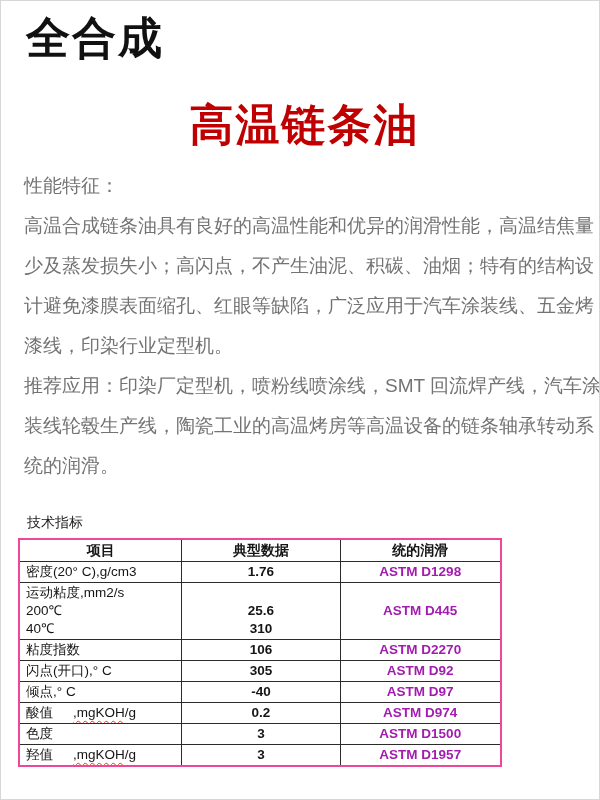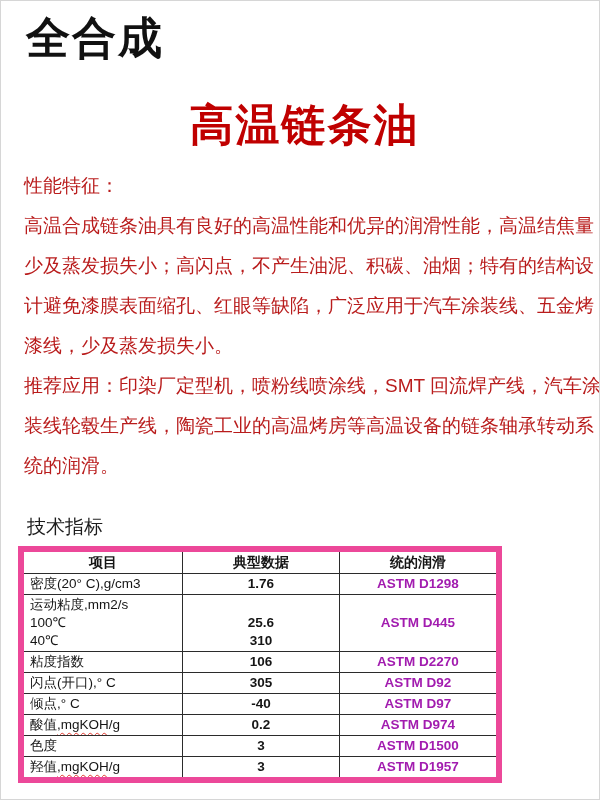--- a/index.html
+++ b/index.html
@@ -13,60 +13,61 @@
   .title-black {
     font-size: 44px; font-weight: 700; line-height: 1.15;
     letter-spacing: 2px; margin: 4px 0 0 2px; color: #111111;
   }
   .title-red {
     font-size: 44px; font-weight: 700; line-height: 1.15;
     letter-spacing: 2px; margin: 36px 0 0 2px; text-align: center;
   }
   .body-block { margin-top: 16px; }
   .body-line {
-    font-size: 19px; line-height: 40px; color: #b91c1c;
+    font-size: 19px; line-height: 40px; color: #737373;
     white-space: nowrap;
   }
-  .spec-caption { font-size: 19px; color: #1c1c1c; margin: 28px 0 6px 3px; }
+  .spec-caption { font-size: 14px; color: #1c1c1c; margin: 28px 0 6px 3px; }
   table.spec {
     border-collapse: collapse; table-layout: fixed;
     width: 484px; margin-left: -6px;
-    border: 6px solid #ec4899;
+    border: 2px solid #ec4899;
   }
   table.spec th, table.spec td { border: 1px solid #2b2b2b; overflow: hidden; }
   table.spec th {
     font-size: 14px; font-weight: 700; text-align: center;
     line-height: 17px; padding: 2px 4px; color: #151515;
   }
   td.c-item  { text-align: left;   font-size: 13.5px; line-height: 18px; padding: 1px 6px; font-weight: 400; color: #151515; }
   td.c-val   { text-align: center; font-size: 13.5px; line-height: 18px; padding: 1px 4px; font-weight: 700; color: #151515; vertical-align: middle; }
   td.c-meth  { text-align: center; font-size: 13.5px; line-height: 18px; padding: 1px 4px; font-weight: 700; color: #a21caf; vertical-align: middle; }
   .wavy {
     text-decoration: underline;
     text-decoration-style: wavy;
     text-decoration-color: var(--wavy, #e0352b);
     text-decoration-thickness: 1px;
     text-underline-offset: 3px;
+    margin-left: 20px;
   }
 </style>
 </head>
 <body>
 
 <div class="page">
 
   <div class="title-black">全合成</div>
   <div class="title-red" style="color: rgb(192, 0, 0);">高温链条油</div>
 
   <div class="body-block">
     <div class="body-line">性能特征：</div>
     <div>
         <div class="body-line">高温合成链条油具有良好的高温性能和优异的润滑性能，高温结焦量</div>
         <div class="body-line">少及蒸发损失小；高闪点，不产生油泥、积碳、油烟；特有的结构设</div>
         <div class="body-line">计避免漆膜表面缩孔、红眼等缺陷，广泛应用于汽车涂装线、五金烤</div>
-        <div class="body-line">漆线，少及蒸发损失小。</div>
+        <div class="body-line">漆线，印染行业定型机。</div>
       </div>
     <div>
         <div class="body-line">推荐应用：印染厂定型机，喷粉线喷涂线，SMT 回流焊产线，汽车涂</div>
         <div class="body-line">装线轮毂生产线，陶瓷工业的高温烤房等高温设备的链条轴承转动系</div>
         <div class="body-line">统的润滑。</div>
       </div>
   </div>
 
   <div class="spec-caption">技术指标</div>
 
@@ -89,21 +90,21 @@
             <div><span>密度(20° C),g/cm3</span></div>
           </td>
           <td class="c-val">
             <div>1.76</div>
           </td>
           <td class="c-meth">ASTM D1298</td>
         </tr>
         <tr>
           <td class="c-item">
             <div><span>运动粘度,mm2/s</span></div>
-            <div><span>100℃</span></div>
+            <div><span>200℃</span></div>
             <div><span>40℃</span></div>
           </td>
           <td class="c-val">
             <div>&nbsp;</div>
             <div>25.6</div>
             <div>310</div>
           </td>
           <td class="c-meth">ASTM D445</td>
         </tr>
         <tr>

